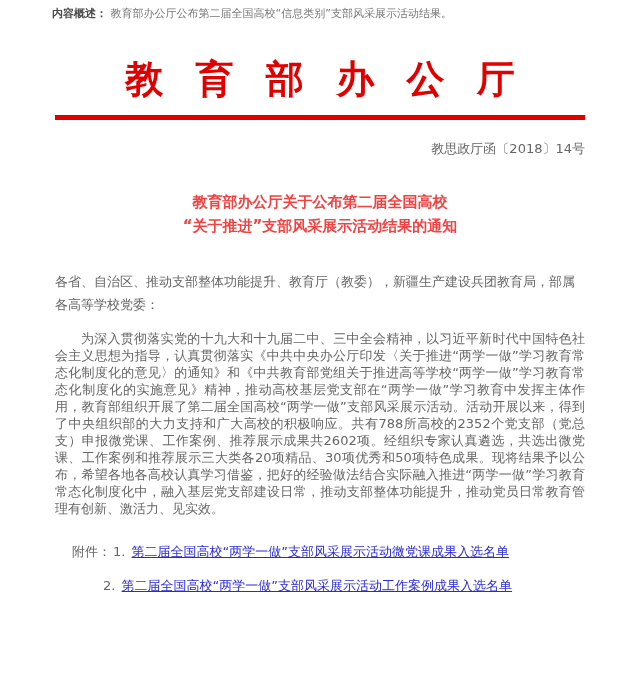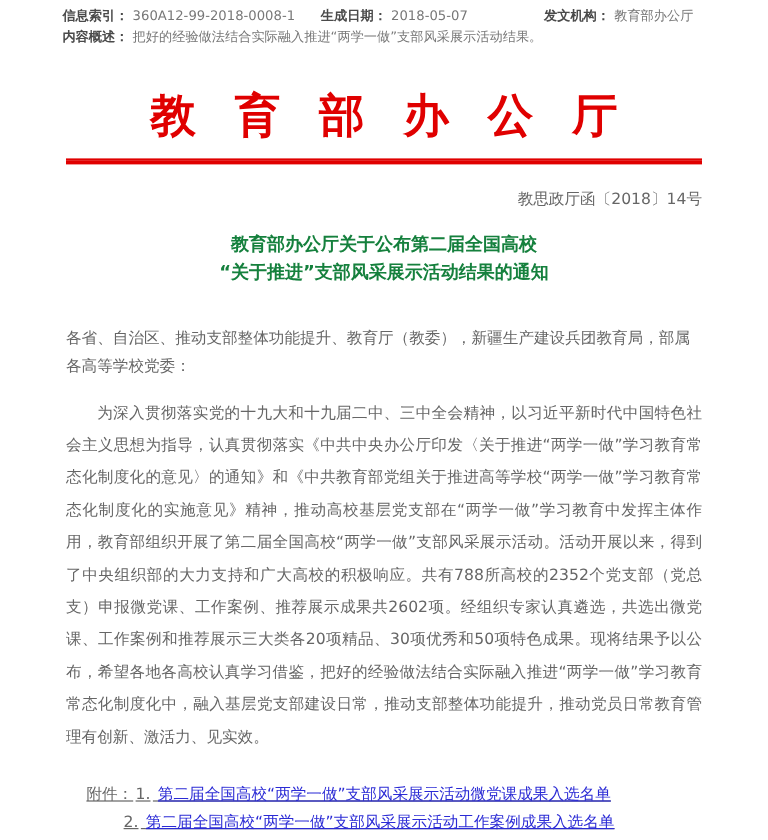--- a/index.html
+++ b/index.html
@@ -47,78 +47,64 @@
   
   .ref-number {
     margin: 20px 55px 0 0;
     text-align: right;
     font-size: 13px;
     color: #666666;
   }
 
   
   .doc-title {
-    margin-top: 16px;
+    margin-top: 32px;
     text-align: center;
     font-size: 15px;
     font-weight: bold;
-    color: #15803d;
+    color: #ef4444;
     line-height: 24px;
   }
 
   
   .addressee {
     margin: 32px 55px 0 55px;
     font-size: 13px;
     line-height: 23px;
     color: #666666;
   }
   .body-paragraph {
     margin: 14px 55px 0 55px;
     font-size: 13px;
-    line-height: 27px;
+    line-height: 17px;
     color: #666666;
     text-align: justify;
     text-indent: 2em;
   }
 
   
   .attachments { margin: 28px 55px 0 55px; font-size: 13px; color: #666666; }
-  .attachment-line { margin-bottom: 9px; line-height: 14px; text-decoration: underline; }
+  .attachment-line { margin-bottom: 20px; line-height: 14px; }
   .attachment-line.first { padding-left: 17px; }
   .attachment-line.rest  { padding-left: 48px; }
   .attachment-prefix { color: #666666; margin-right: 2px; }
   .attachment-link {
     color: #2b2bd5;
     text-decoration: underline;
     cursor: pointer;
   }
 </style>
 </head>
 <body>
 
 <div class="meta">
   <div class="meta-row">
     <span class="meta-pair">
-      <span class="meta-label">信息索引：</span>
-      <span class="meta-value">360A12-99-2018-0008-1</span>
-    </span>
-    <span class="meta-pair wide">
-      <span class="meta-label">生成日期：</span>
-      <span class="meta-value">2018-05-07</span>
-    </span>
-    <span class="meta-pair">
-      <span class="meta-label">发文机构：</span>
-      <span class="meta-value">教育部办公厅</span>
-    </span>
-  </div>
-  <div class="meta-row">
-    <span class="meta-pair">
       <span class="meta-label">内容概述：</span>
-      <span class="meta-value">把好的经验做法结合实际融入推进“两学一做”支部风采展示活动结果。</span>
+      <span class="meta-value">教育部办公厅公布第二届全国高校“信息类别”支部风采展示活动结果。</span>
     </span>
   </div>
 </div>
 
 <div class="masthead">教育部办公厅</div>
 <div class="red-rule"></div>
 
 <div class="ref-number">教思政厅函〔2018〕14号</div>
 
 <div class="doc-title">

